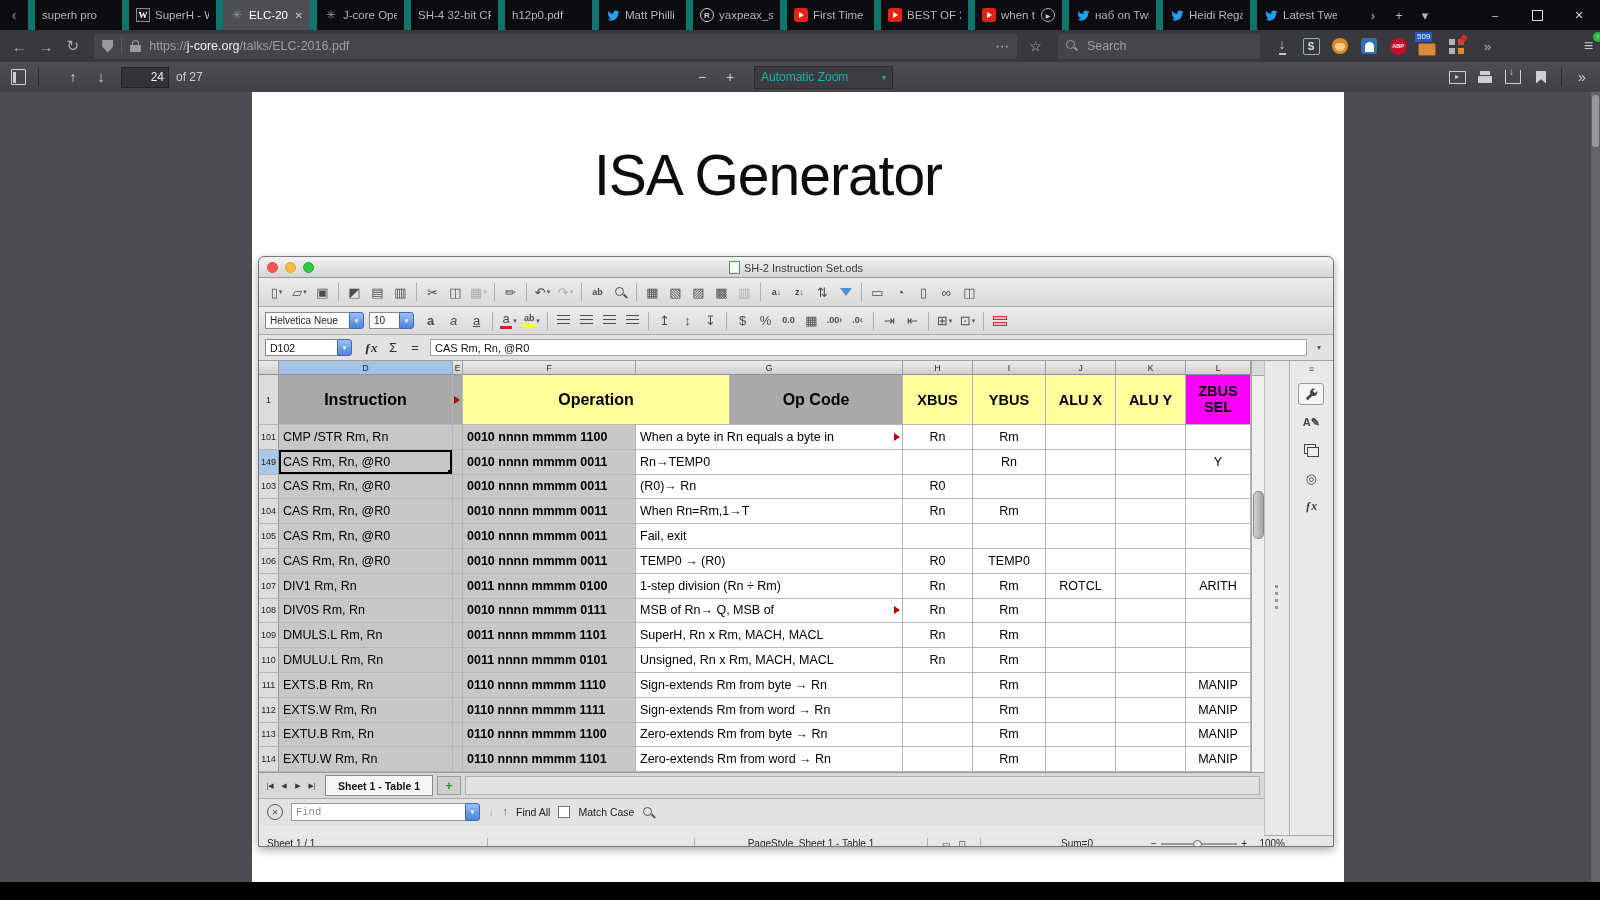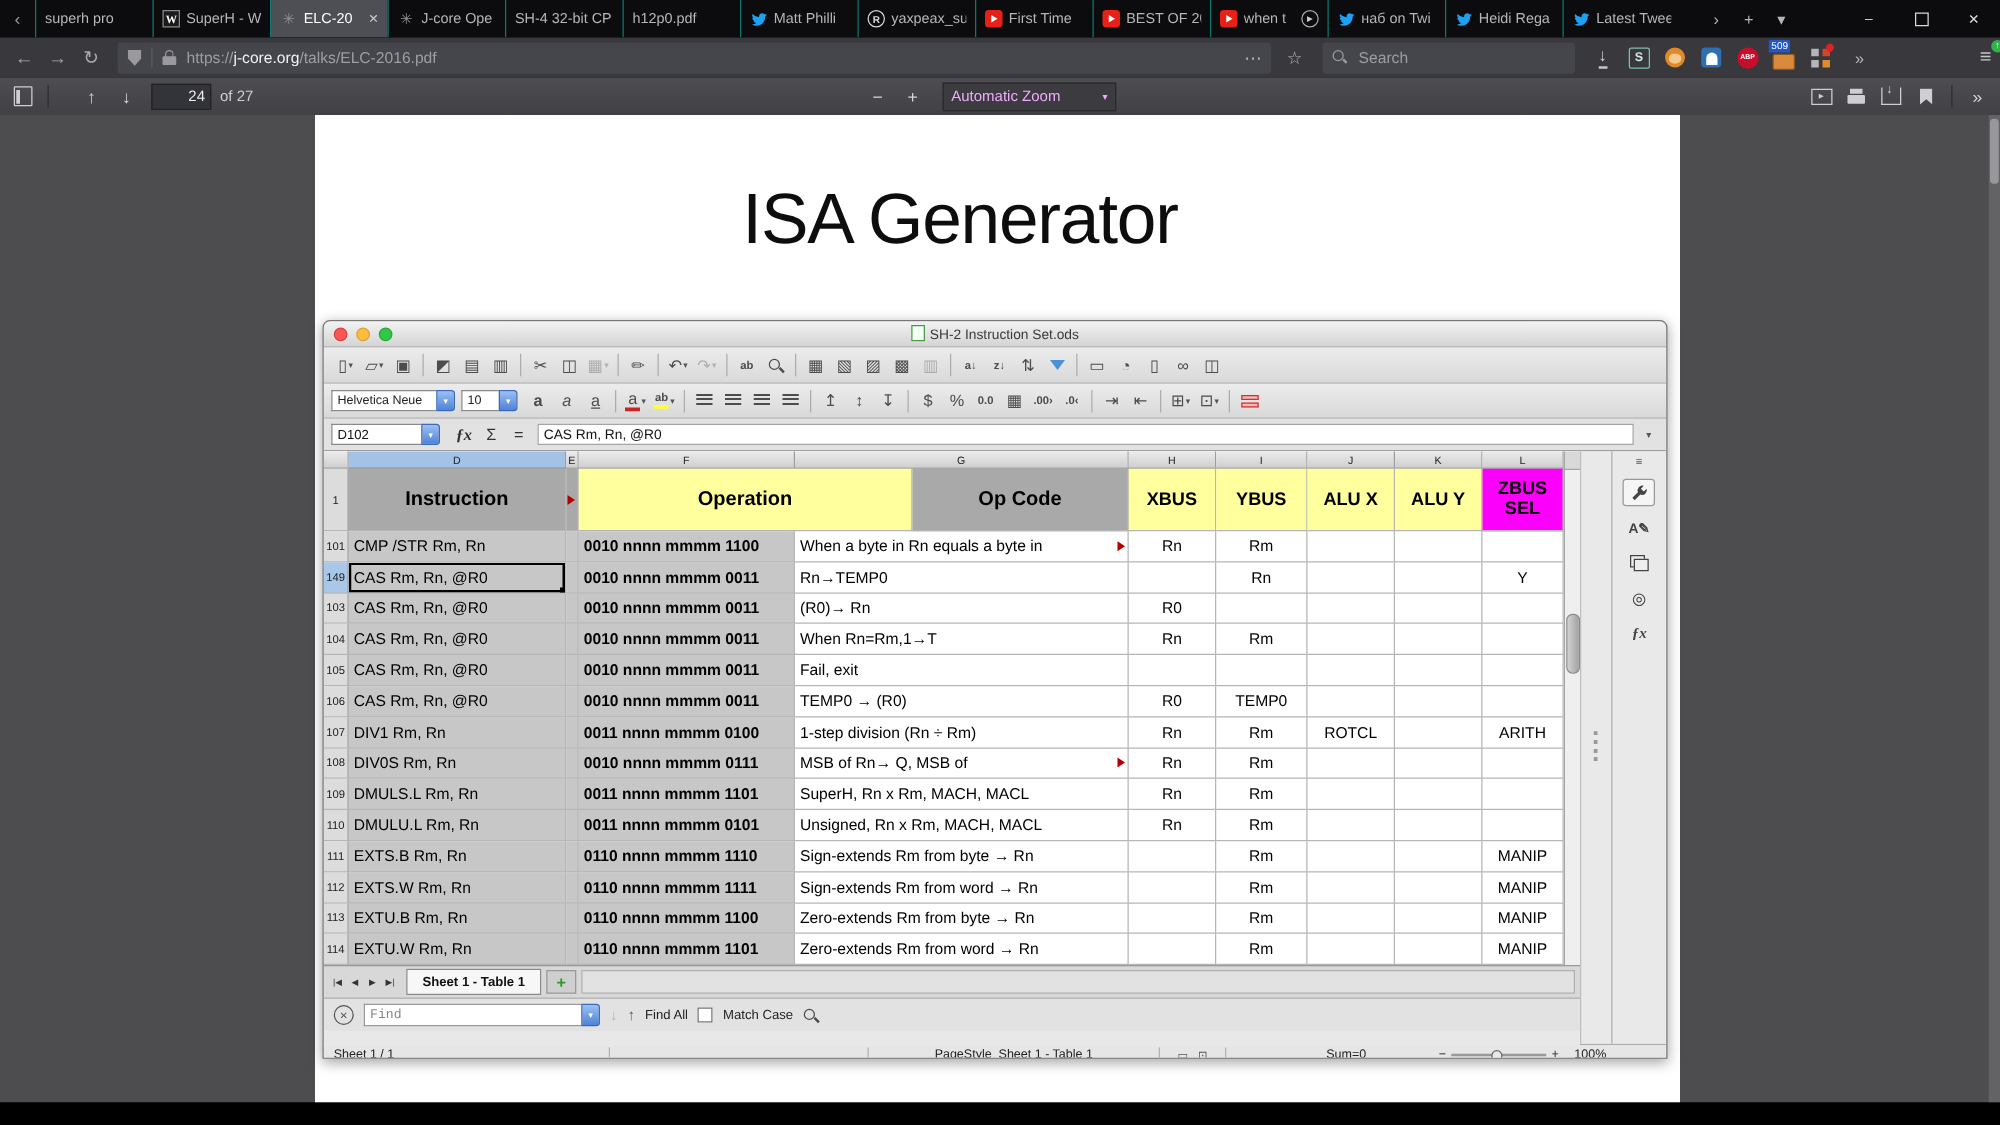--- a/index.html
+++ b/index.html
@@ -4,21 +4,21 @@
 <style>
   html,body{margin:0;padding:0;background:#000;}
   .stage{position:relative;width:1600px;height:900px;background:#000;overflow:hidden;
          font-family:"Liberation Sans",sans-serif;-webkit-font-smoothing:antialiased;}
 
   
   .tabbar{position:absolute;left:0;top:0;width:1600px;height:30px;background:#0c0c0e;display:flex;align-items:stretch;}
   .tscroll{width:28px;display:flex;align-items:center;justify-content:center;color:#9a9a9e;font-size:14px;}
   .tabstrip{display:flex;overflow:hidden;width:1330px;}
   .tab{width:94px;flex:none;display:flex;align-items:center;padding:0 7px;box-sizing:border-box;
-       border-left:1px solid #0f766e;color:#b6b6ba;font-size:11.5px;cursor:default;}
+       border-left:7px solid #0f766e;color:#b6b6ba;font-size:11.5px;cursor:default;}
   .tab.active{background:#4e4e55;color:#fff;}
   .tlabel{overflow:hidden;white-space:nowrap;flex:1;}
   .fav{width:14px;height:14px;margin-right:5px;flex:none;display:flex;align-items:center;justify-content:center;box-sizing:border-box;}
   .fav.wikipedia{background:#1a1a1a;border:1px solid #888;color:#fff;font-size:9px;font-weight:bold;font-family:"Liberation Serif",serif;}
   .fav.pdf-gear{color:#8f8f94;font-size:12px;}
   .fav.r-circle{border:1.5px solid #d8d8d8;border-radius:50%;color:#d8d8d8;font-size:8px;font-weight:bold;}
   .fav.youtube{background:#e62117;border-radius:3px;}
   .yt-tri{width:0;height:0;border-left:5px solid #fff;border-top:3.5px solid transparent;border-bottom:3.5px solid transparent;margin-left:1px;}
   .fav.twitter svg{width:13px;height:13px;}
   .playing{margin-left:3px;width:12px;height:12px;flex:none;border:1px solid #aaa;border-radius:50%;color:#ccc;font-size:6px;
@@ -76,21 +76,21 @@
           border-bottom:1px solid #19191b;display:flex;align-items:center;color:#d5d5d8;}
   .pb{width:28px;height:26px;display:flex;align-items:center;justify-content:center;font-size:14px;}
   .ic-panel{width:13px;height:14px;border:1.5px solid #cfcfd2;border-radius:1px;position:relative;}
   .ic-panel::before{content:"";position:absolute;left:1.5px;top:1.5px;bottom:1.5px;width:3px;background:#cfcfd2;}
   .pdiv{width:1px;height:18px;background:#2c2c2f;margin:0 6px;}
   .pageinput{width:38px;height:19px;background:#33333a;border:1px solid #222;color:#eee;font-size:12px;text-align:right;
              padding:0 4px;font-family:"Liberation Sans",sans-serif;}
   .ofpages{font-size:12px;margin-left:7px;color:#cfcfd2;}
   .zoomgrp{position:absolute;left:688px;top:0;height:30px;display:flex;align-items:center;}
   .zoomdd{margin-left:10px;width:125px;height:21px;background:#3b3b40;border:1px solid #2a2a2d;display:flex;align-items:center;
-          padding:0 6px;font-size:12px;color:#f0abfc;justify-content:space-between;}
+          padding:0 6px;font-size:12px;color:#14b8a6;justify-content:space-between;}
   .rightgrp{position:absolute;right:4px;top:0;height:30px;display:flex;align-items:center;}
   .ic-present{width:15px;height:11px;border:1.5px solid #cfcfd2;display:flex;align-items:center;justify-content:center;}
   .ic-present i{width:0;height:0;border-left:4px solid #cfcfd2;border-top:2.5px solid transparent;border-bottom:2.5px solid transparent;}
   .ic-print{position:relative;width:14px;height:12px;}
   .ic-print::before{content:"";position:absolute;left:2px;top:0;width:10px;height:4px;background:#cfcfd2;}
   .ic-print::after{content:"";position:absolute;left:0;top:4.5px;width:14px;height:7px;background:#cfcfd2;border-radius:1px;}
   .ic-save{position:relative;width:14px;height:13px;border:1.5px solid #cfcfd2;border-top:none;}
   .ic-save::before{content:"↓";position:absolute;left:3px;top:-4px;font-size:10px;color:#cfcfd2;}
   .ic-bmark{width:10px;height:13px;background:#cfcfd2;clip-path:polygon(0 0,100% 0,100% 100%,50% 68%,0 100%);}
 

